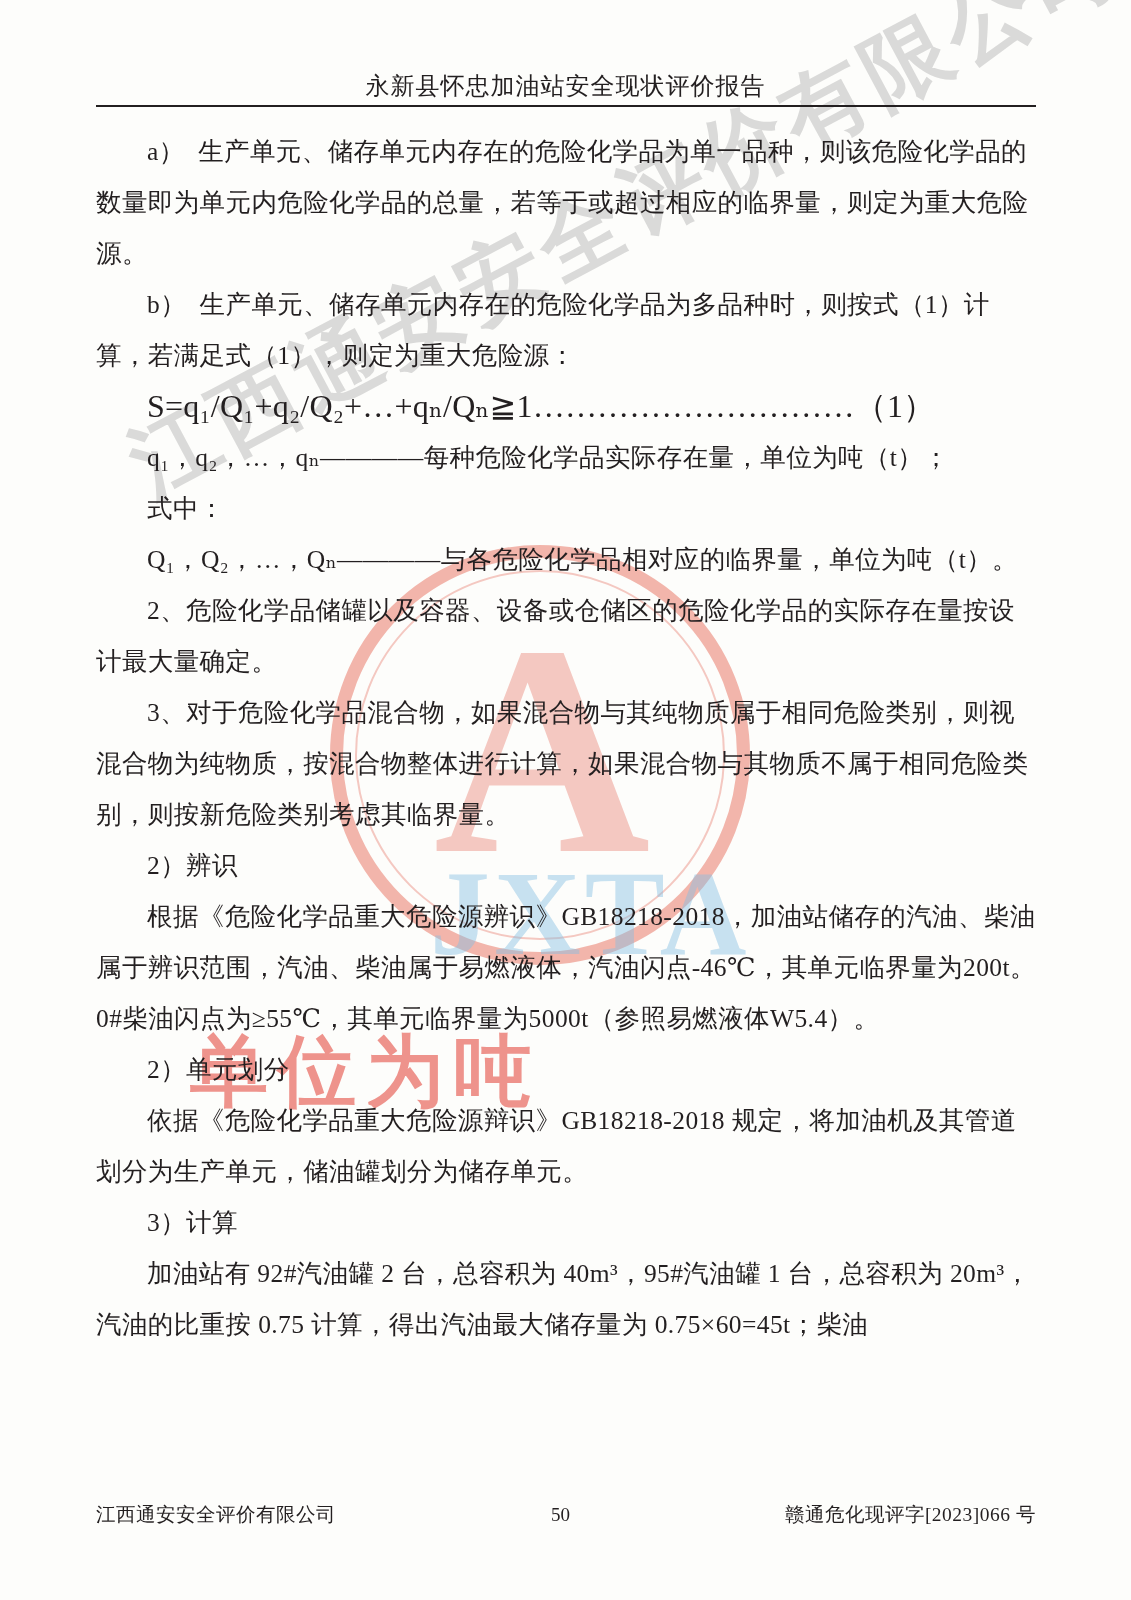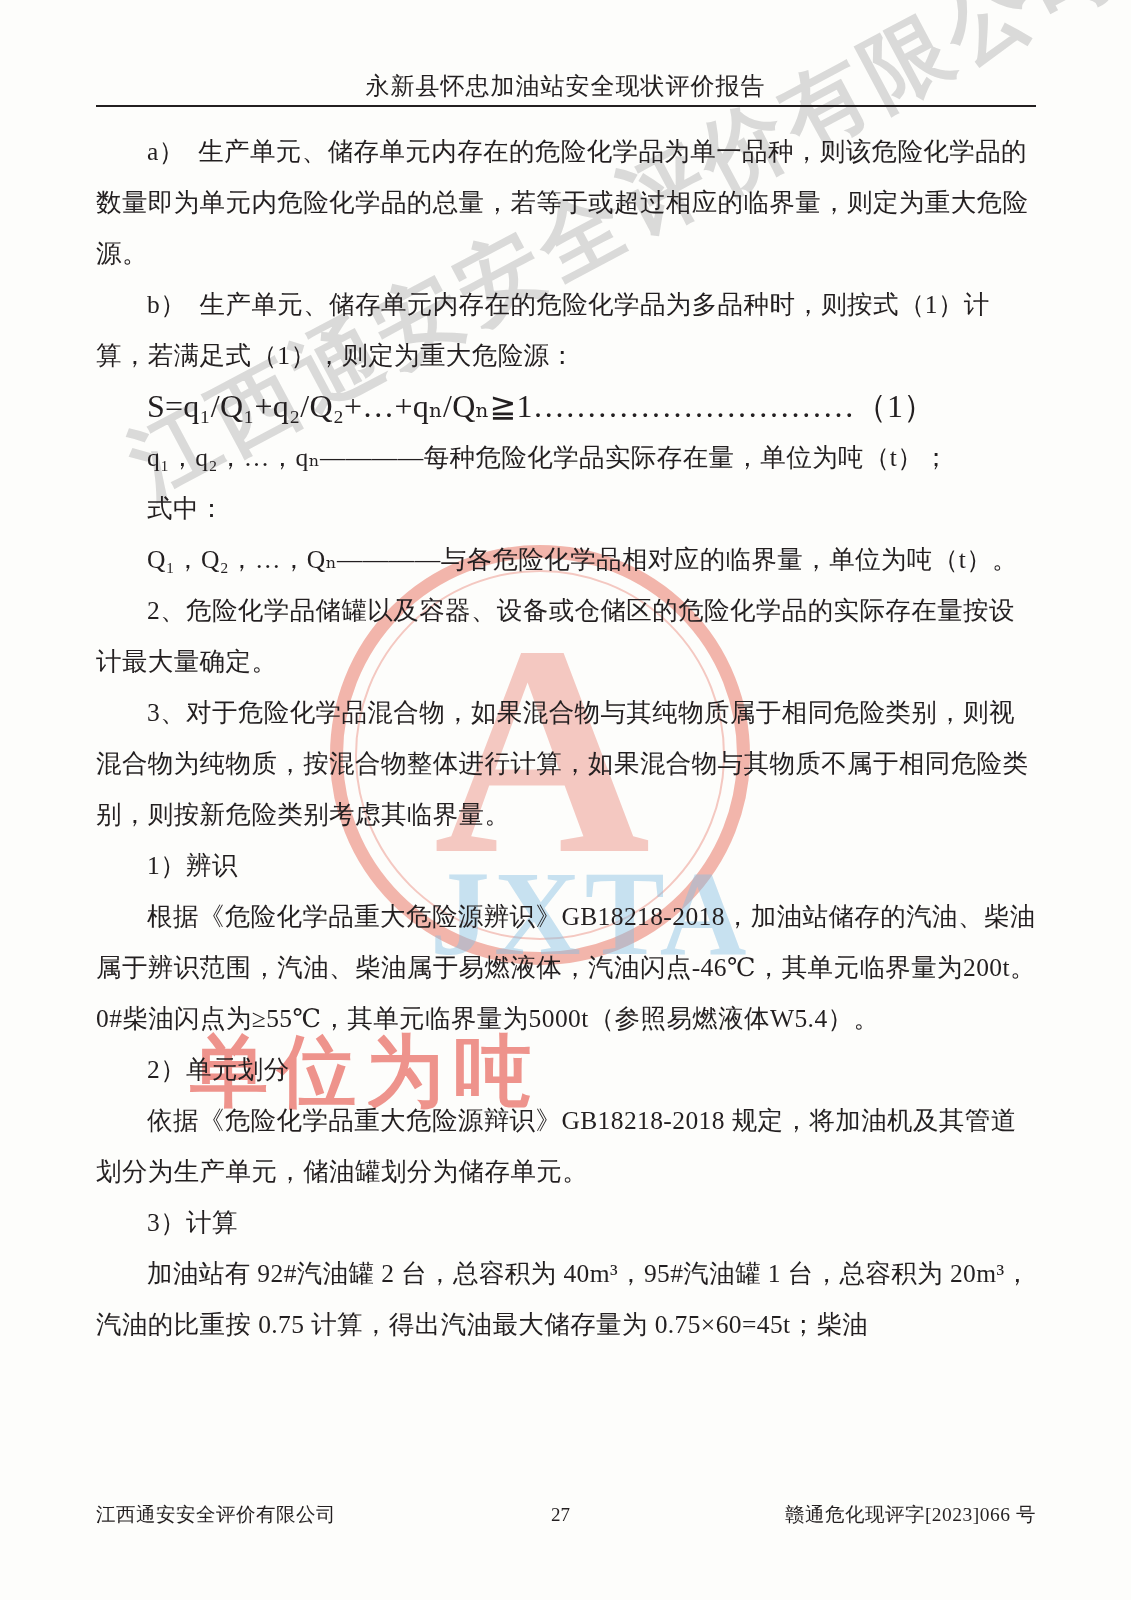--- a/index.html
+++ b/index.html
@@ -179,33 +179,33 @@
 
     <p class="line indent">式中：</p>
 
     <p class="line indent">Q₁，Q₂，…，Qₙ————与各危险化学品相对应的临界量，单位为吨（t）。</p>
 
     <p class="line indent">2、危险化学品储罐以及容器、设备或仓储区的危险化学品的实际存在量按设计最大量确定。</p>
 
     <p class="line indent">3、对于危险化学品混合物，如果混合物与其纯物质属于相同危险类别，则视混合物为纯物质，按混合物整体进行计算，如果混合物与其物质不属于相同危险类别，则按新危险类别考虑其临界量。</p>
 
 
-    <p class="line indent">1）辨识</p>
+    <p class="line indent">2）辨识</p>
 
     <p class="line indent">根据《危险化学品重大危险源辨识》GB18218-2018，加油站储存的汽油、柴油属于辨识范围，汽油、柴油属于易燃液体，汽油闪点-46℃，其单元临界量为200t。0#柴油闪点为≥55℃，其单元临界量为5000t（参照易燃液体W5.4）。</p>
 
     <p class="line indent">2）单元划分</p>
 
     <p class="line indent">依据《危险化学品重大危险源辩识》GB18218-2018 规定，将加油机及其管道划分为生产单元，储油罐划分为储存单元。</p>
 
     <p class="line indent">3）计算</p>
 
     <p class="line indent">加油站有 92#汽油罐 2 台，总容积为 40m³，95#汽油罐 1 台，总容积为 20m³，汽油的比重按 0.75 计算，得出汽油最大储存量为 0.75×60=45t；柴油</p>
 
   </div>
 
   <div class="footer">
     <div class="footer-left">江西通安安全评价有限公司</div>
-    <div class="footer-center">27</div>
+    <div class="footer-center">50</div>
     <div class="footer-right">赣通危化现评字[2023]066 号</div>
   </div>
 
 </div>
 
 </body></html>

